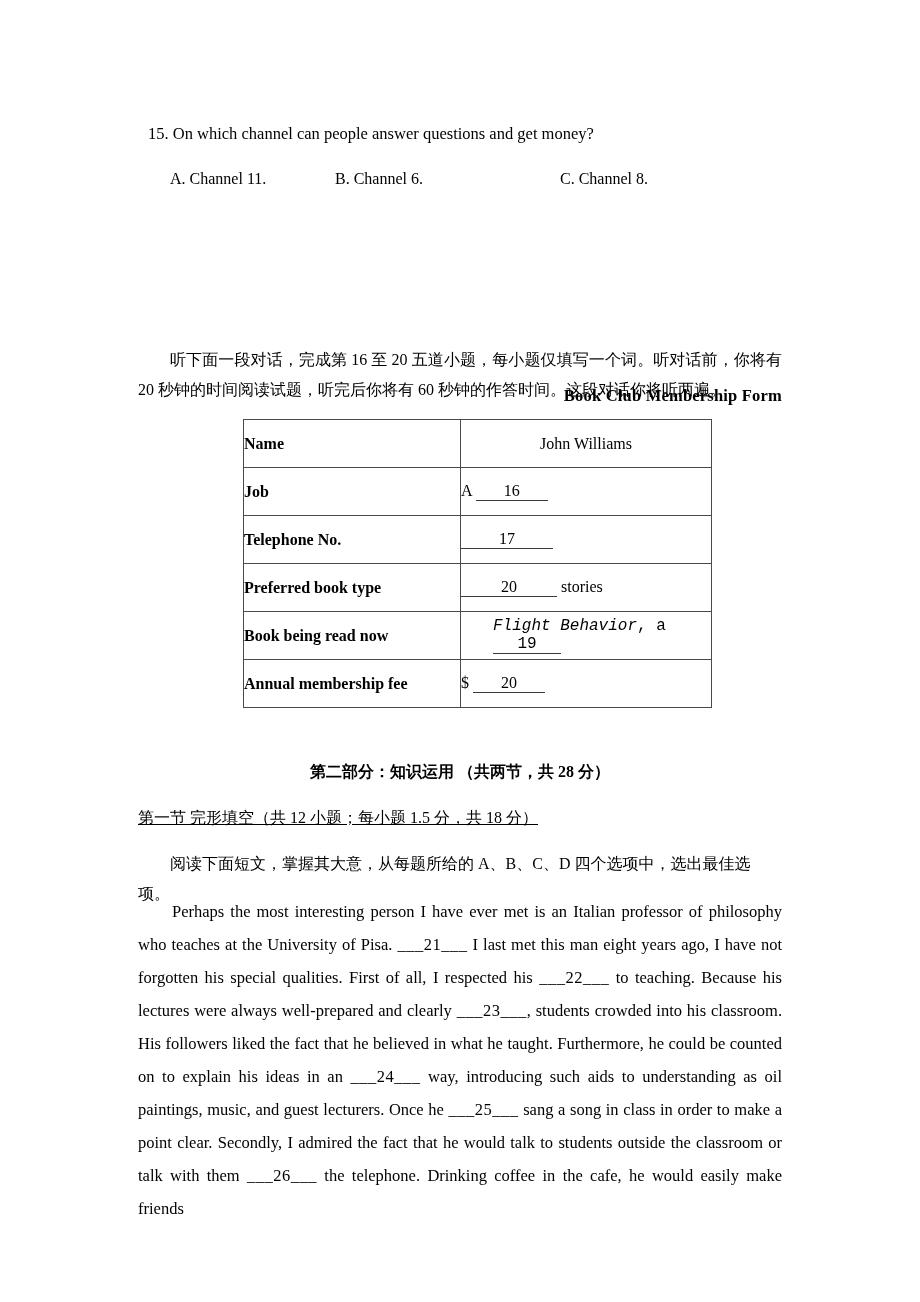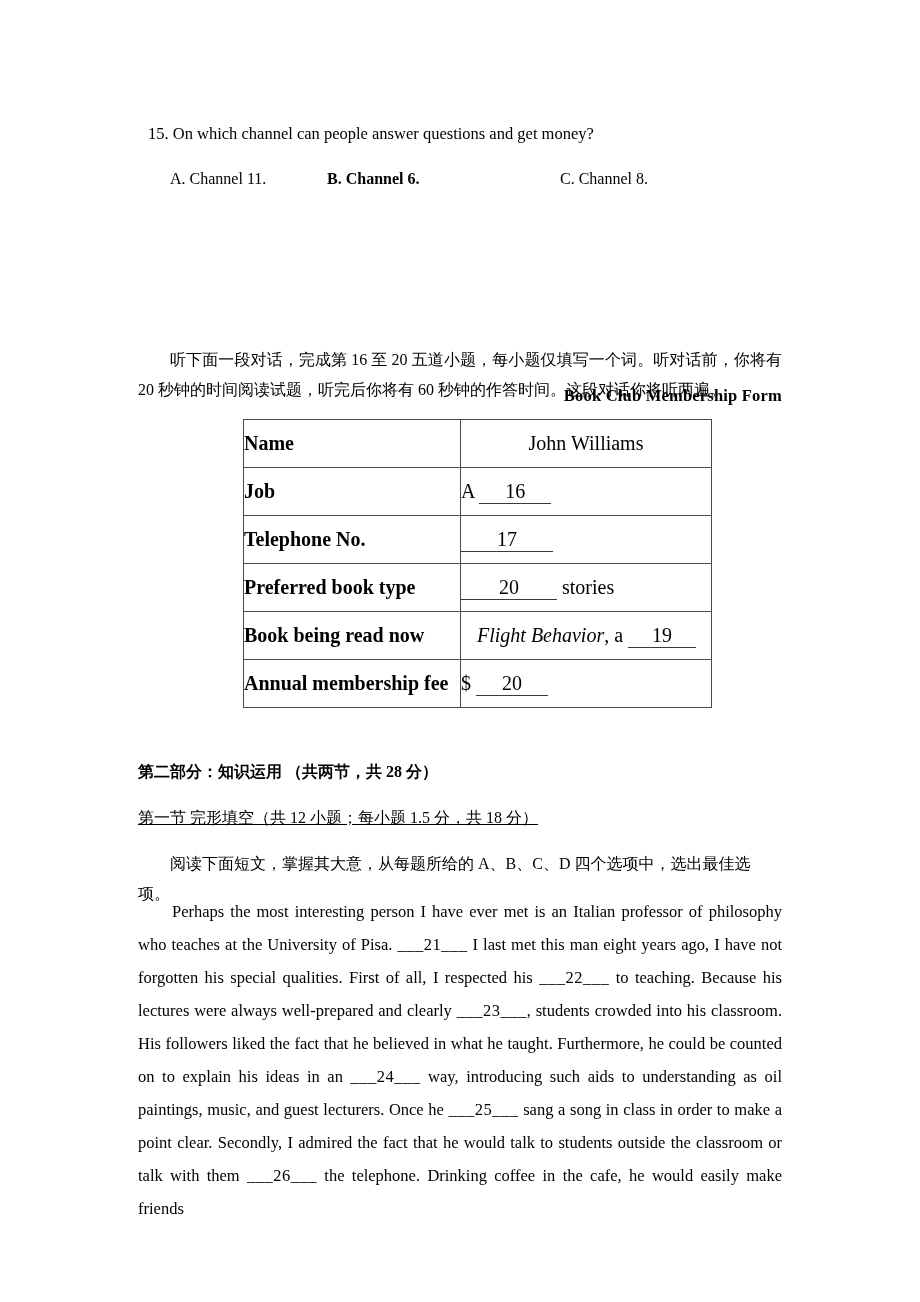--- a/index.html
+++ b/index.html
@@ -42,29 +42,29 @@
     height: 24px;
     font-size: 16px;
     text-align: center;
   }
   .opt {
     position: absolute;
     top: 0;
     white-space: nowrap;
   }
   .opt-a { left: 32px; }
-  .opt-b { left: 189px; font-weight: bold; }
+  .opt-b { left: 197px; }
   .opt-c { left: 422px; }
 
   .cn {
     font-size: 16px;
     line-height: 1.9;
     font-family: "Liberation Serif", "DejaVu Serif", serif;
   }
-  .cn-bold { font-weight: bold; }
+  .cn-bold { font-weight: bold; text-align: center; }
   .cn-indent { text-indent: 2em; }
   .cn-just {
     text-align: justify;
     text-justify: inter-ideograph;
     margin-top: 45px;
   }
 
   
   .form-title {
     text-align: right;
@@ -75,21 +75,21 @@
 
   table.form {
     border-collapse: collapse;
     width: 466px;
     margin: 0;
     table-layout: fixed;
   }
   table.form td {
     border: 1px solid #4a4a4a;
     height: 47px;
-    font-size: 20px;
+    font-size: 16px;
     vertical-align: middle;
     padding: 0 0 0 0;
   }
   td.lbl {
     width: 216px;
     font-weight: bold;
     padding-left: 30px;
   }
   td.val {
     width: 250px;
@@ -175,21 +175,21 @@
         </tr>
         <tr>
           <td class="lbl">Preferred book type</td>
           <td class="val">
             <span class="blank blank-w3">20</span>
             <span>stories</span>
           </td>
         </tr>
         <tr>
           <td class="lbl">Book being read now</td>
-          <td class="val" style="padding-left:16px;">
+          <td class="val" style="padding-left:32px;font-family:Liberation Mono, monospace;">
             <span class="ital">Flight Behavior</span><span>, a</span>
             <span class="blank blank-w4">19</span>
           </td>
         </tr>
         <tr>
           <td class="lbl">Annual membership fee</td>
           <td class="val">
             <span>$</span>
             <span class="blank blank-w5">20</span>
           </td>

